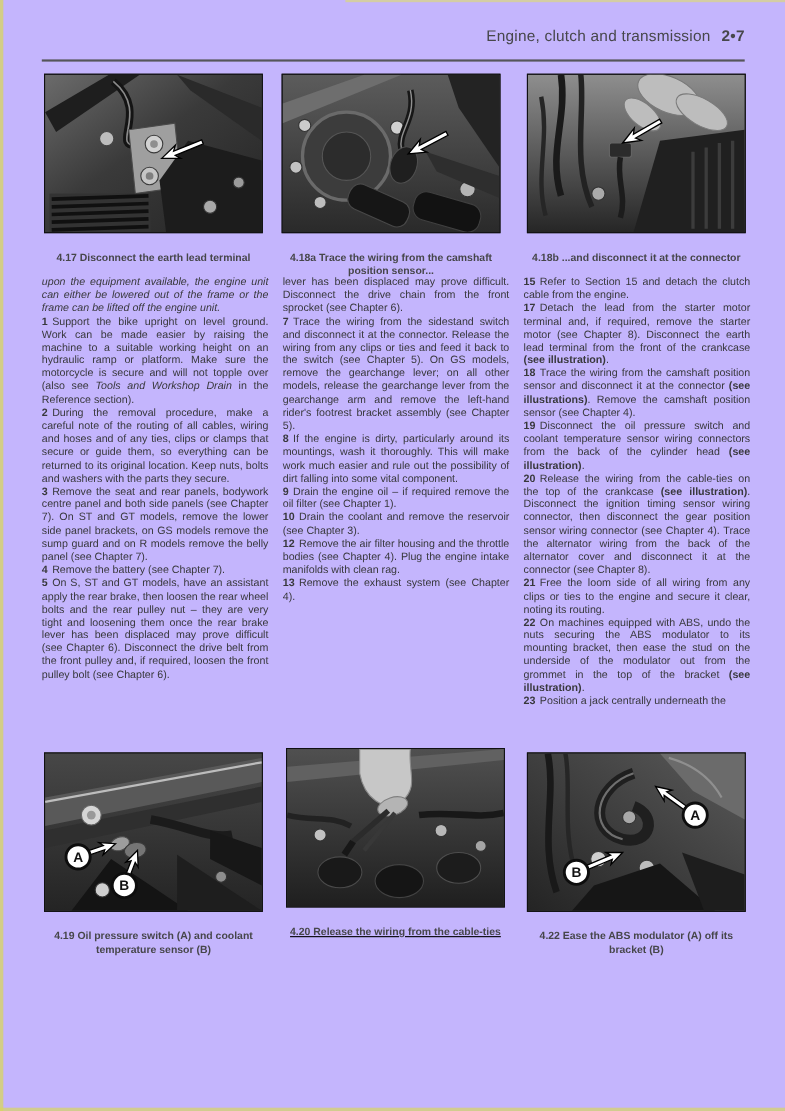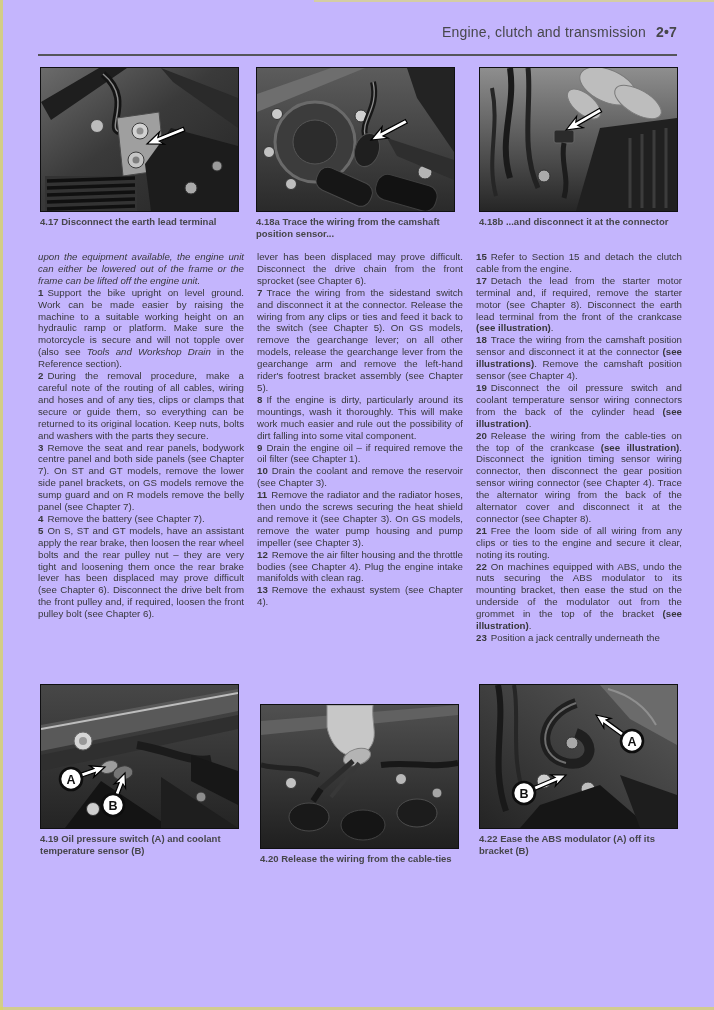--- a/index.html
+++ b/index.html
@@ -9,21 +9,21 @@
   .edge{position:absolute;z-index:5;}
   .edge-left{left:0;top:0;width:3px;height:100%;background:#d8d55f;opacity:.75;}
   .edge-bottom{left:0;bottom:0;width:100%;height:3px;background:#d8d55f;opacity:.7;}
   .edge-top{right:0;top:0;width:400px;height:2px;background:#ddda74;opacity:.65;}
   .header{position:absolute;top:24px;right:37px;font-size:14px;color:#47474b;letter-spacing:.2px;}
   .hpage{font-weight:bold;margin-left:10px;}
   .rule{position:absolute;left:38px;right:37px;top:54px;height:2px;background:#55555a;}
   .fig{position:absolute;width:199px;margin:0;}
   .photo{width:197px;height:143px;border:1px solid #101012;background:#333;}
   .photo svg{display:block;width:100%;height:100%;}
-  .cap{margin-top:4px;text-align:left;font-weight:bold;font-size:9.5px;line-height:11.5px;color:#46464a;}
+  .cap{margin-top:17px;text-align:center;font-weight:bold;font-size:9.5px;line-height:11.5px;color:#46464a;}
   .col{position:absolute;top:251px;width:206px;color:#38383c;}
   .para{margin:0;text-align:justify;font-size:9.7px;line-height:11.9px;}
   .pnum{padding-right:4px;}
   .it{font-style:italic;}
   .bd{font-weight:bold;}
   .arrow{fill:#fff;stroke:#000;stroke-width:1.2;}
   .lblc{fill:#fff;stroke:#0d0d0d;stroke-width:2.6;}
   .lbl{font-family:"Liberation Sans",sans-serif;font-size:12.5px;font-weight:bold;fill:#111;text-anchor:middle;}
 </style>
 </head>
@@ -159,21 +159,20 @@
       <p class="para"><b class="pnum">3</b><span>Remove the seat and rear panels, bodywork centre panel and both side panels (see Chapter 7). On ST and GT models, remove the lower side panel brackets, on GS models remove the sump guard and on R models remove the belly panel (see Chapter 7).</span></p>
       <p class="para"><b class="pnum">4</b><span>Remove the battery (see Chapter 7).</span></p>
       <p class="para"><b class="pnum">5</b><span>On S, ST and GT models, have an assistant apply the rear brake, then loosen the rear wheel bolts and the rear pulley nut – they are very tight and loosening them once the rear brake lever has been displaced may prove difficult (see Chapter 6). Disconnect the drive belt from the front pulley and, if required, loosen the front pulley bolt (see Chapter 6).</span></p>
     </section>
   <section class="col" style="left:257px;">
       <p class="para"><span>lever has been displaced may prove difficult. Disconnect the drive chain from the front sprocket (see Chapter 6).</span></p>
       <p class="para"><b class="pnum">7</b><span>Trace the wiring from the sidestand switch and disconnect it at the connector. Release the wiring from any clips or ties and feed it back to the switch (see Chapter 5). On GS models, remove the gearchange lever; on all other models, release the gearchange lever from the gearchange arm and remove the left-hand rider's footrest bracket assembly (see Chapter 5).</span></p>
       <p class="para"><b class="pnum">8</b><span>If the engine is dirty, particularly around its mountings, wash it thoroughly. This will make work much easier and rule out the possibility of dirt falling into some vital component.</span></p>
       <p class="para"><b class="pnum">9</b><span>Drain the engine oil – if required remove the oil filter (see Chapter 1).</span></p>
       <p class="para"><b class="pnum">10</b><span>Drain the coolant and remove the reservoir (see Chapter 3).</span></p>
-      <p class="para"><b class="pnum">11</b><span>Remove the radiator and the radiator hoses, then undo the screws securing the heat shield and remove it (see Chapter 3). On GS models, remove the water pump housing and pump impeller (see Chapter 3).</span></p>
       <p class="para"><b class="pnum">12</b><span>Remove the air filter housing and the throttle bodies (see Chapter 4). Plug the engine intake manifolds with clean rag.</span></p>
       <p class="para"><b class="pnum">13</b><span>Remove the exhaust system (see Chapter 4).</span></p>
     </section>
   <section class="col" style="left:476px;">
       <p class="para"><b class="pnum">15</b><span>Refer to Section 15 and detach the clutch cable from the engine.</span></p>
       <p class="para"><b class="pnum">17</b><span>Detach the lead from the starter motor terminal and, if required, remove the starter motor (see Chapter 8). Disconnect the earth lead terminal from the front of the crankcase </span><span class="bd">(see illustration)</span><span>.</span></p>
       <p class="para"><b class="pnum">18</b><span>Trace the wiring from the camshaft position sensor and disconnect it at the connector </span><span class="bd">(see illustrations)</span><span>. Remove the camshaft position sensor (see Chapter 4).</span></p>
       <p class="para"><b class="pnum">19</b><span>Disconnect the oil pressure switch and coolant temperature sensor wiring connectors from the back of the cylinder head </span><span class="bd">(see illustration)</span><span>.</span></p>
       <p class="para"><b class="pnum">20</b><span>Release the wiring from the cable-ties on the top of the crankcase </span><span class="bd">(see illustration)</span><span>. Disconnect the ignition timing sensor wiring connector, then disconnect the gear position sensor wiring connector (see Chapter 4). Trace the alternator wiring from the back of the alternator cover and disconnect it at the connector (see Chapter 8).</span></p>
       <p class="para"><b class="pnum">21</b><span>Free the loom side of all wiring from any clips or ties to the engine and secure it clear, noting its routing.</span></p>
@@ -212,21 +211,21 @@
           </g>
         <circle class="lblc" cx="30" cy="94" r="11"></circle>
         <text class="lbl" x="30" y="98.5">A</text>
         <circle class="lblc" cx="72" cy="120" r="11"></circle>
         <text class="lbl" x="72" y="124.5">B</text>
       </svg>
     </div>
     <figcaption class="cap">4.19 Oil pressure switch (A) and coolant temperature sensor (B)</figcaption>
   </figure>
 
-  <figure class="fig" style="left:260px;top:704px;">
+  <figure class="fig" style="left:260px;top:680px;text-decoration:underline;">
     <div class="photo">
       <svg viewBox="0 0 197 143">
         <defs>
             <linearGradient id="g5" x1="0" y1="0" x2="0" y2="1">
           <stop offset="0" stop-color="#505050"></stop>
               <stop offset="1" stop-color="#1f1f1f"></stop>
         </linearGradient>
           </defs>
         <rect width="197" height="143" fill="url(#g5)"></rect>
         <path d="M0,16 L197,0 L197,10 L0,30 Z" fill="#616161"></path>

